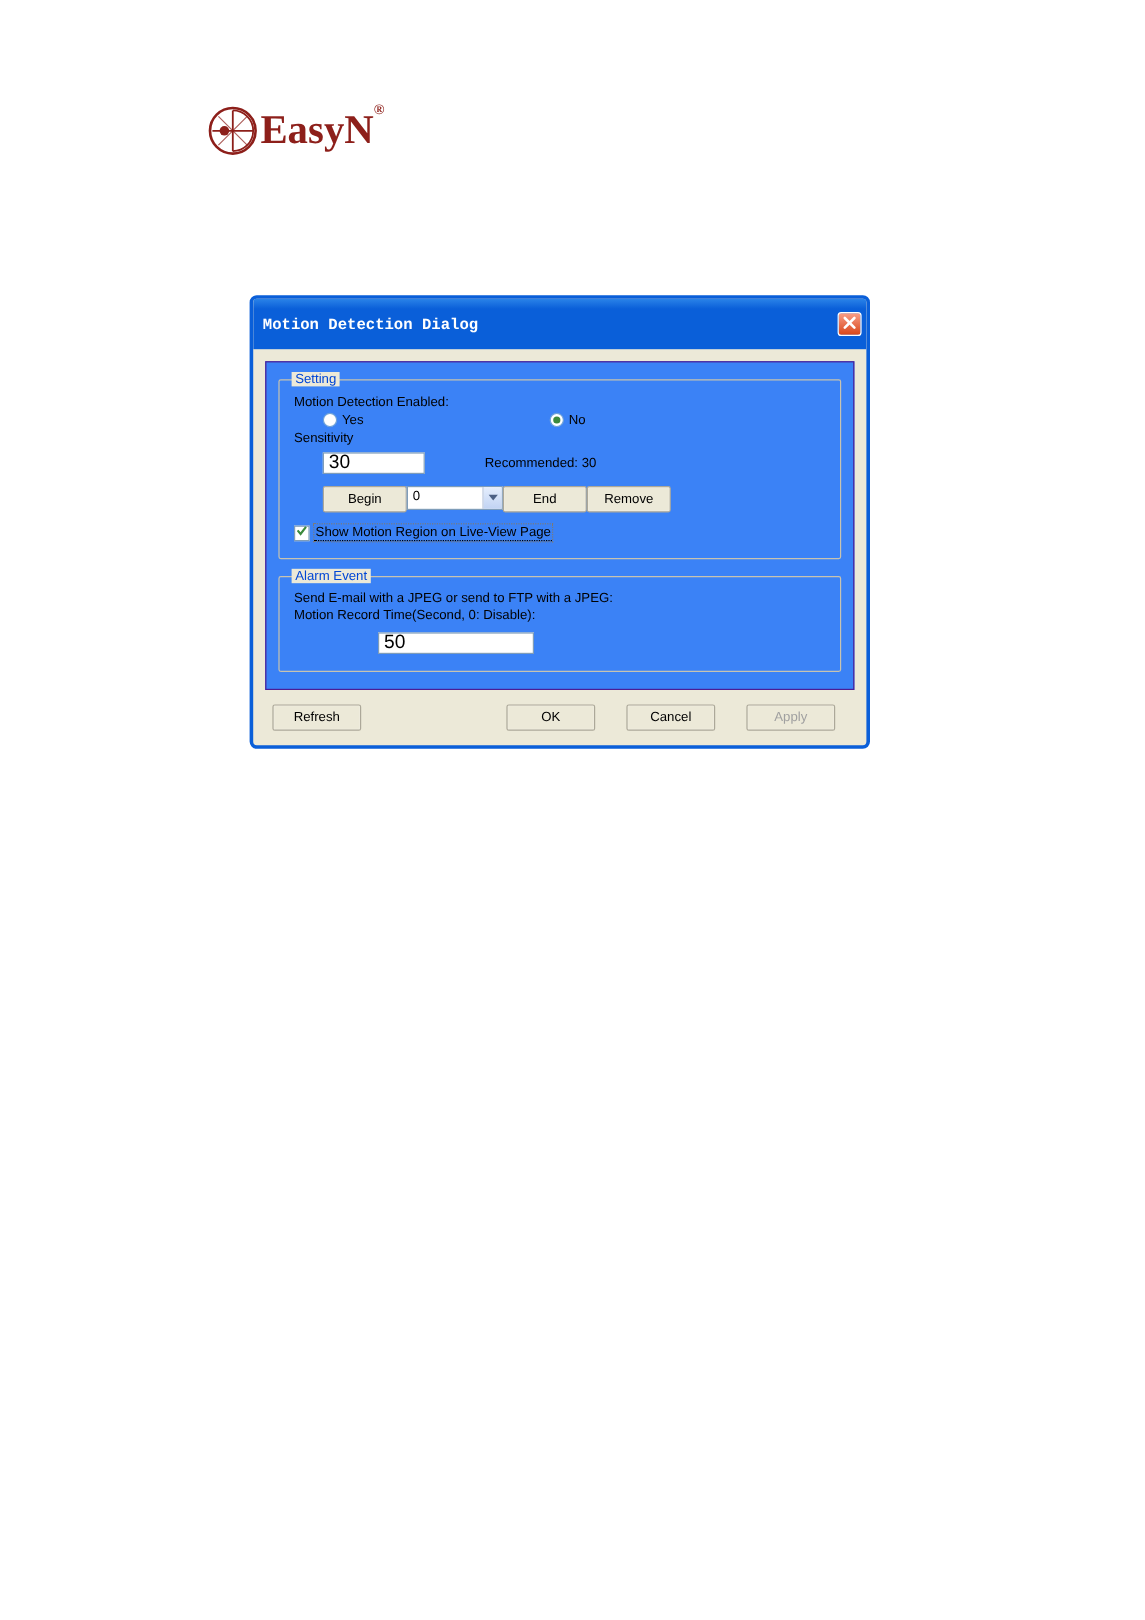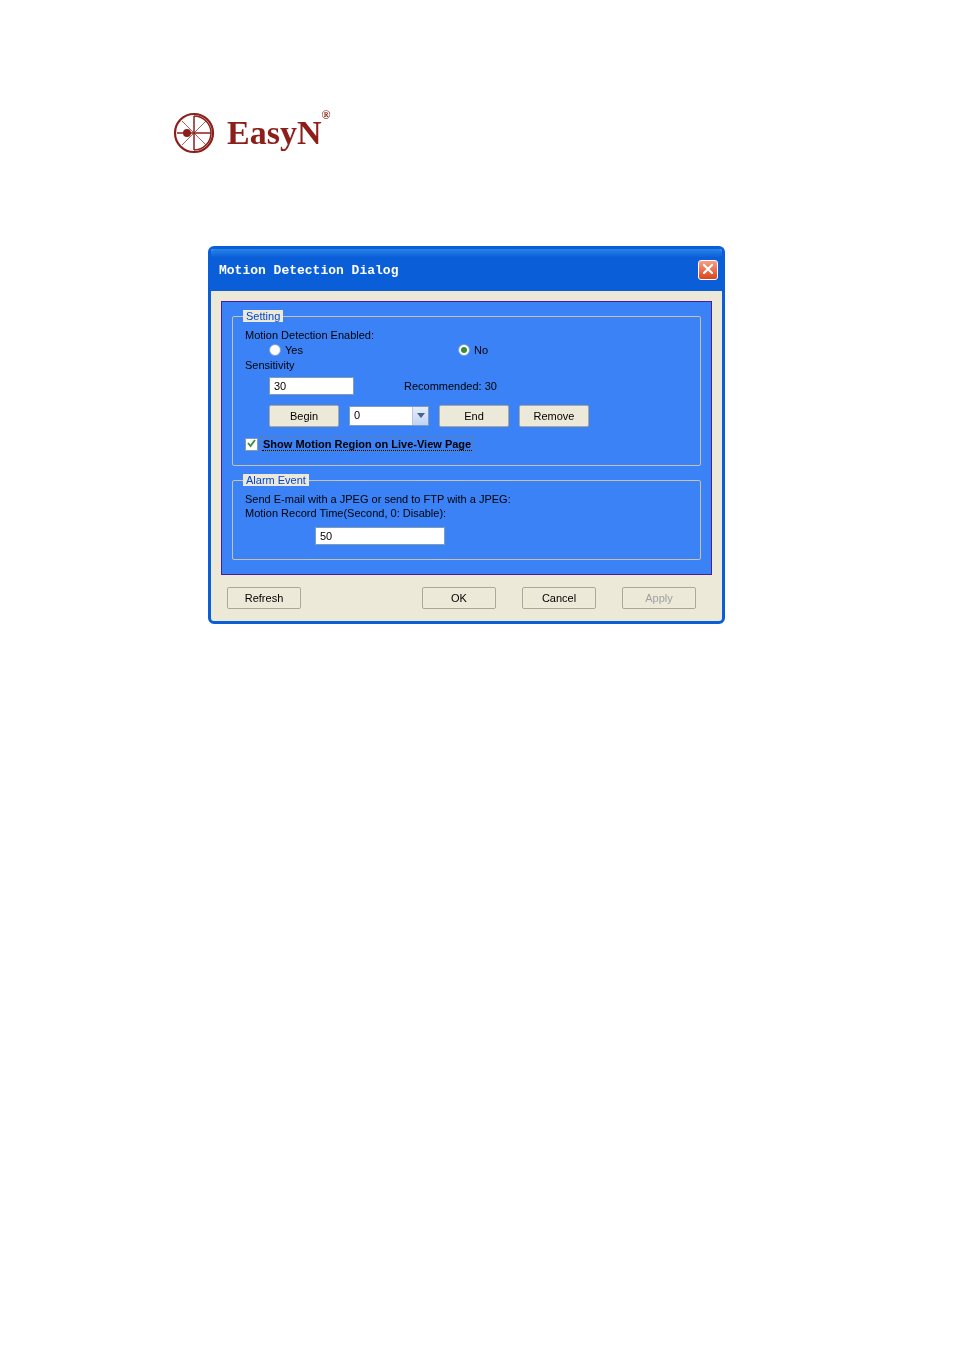--- a/index.html
+++ b/index.html
@@ -6,25 +6,25 @@
     body {
       font-family: Tahoma, Arial, sans-serif;
       font-size: 11px;
       background: #fff;
       width: 954px;
       height: 1350px;
       position: relative;
     }
     .logo {
       position: absolute;
-      top: 112px;
+      top: 88px;
       left: 173px;
       display: flex;
       align-items: center;
-      gap: 12px;
+      gap: 2px;
     }
     .logo-icon {
       width: 42px;
       height: 42px;
     }
     .logo-text {
       font-family: Georgia, serif;
       font-size: 34px;
       font-weight: bold;
       color: #8d1f1a;
@@ -148,21 +148,21 @@
       content: '';
       width: 6px; height: 6px;
       background: #3d8a3d;
       border-radius: 50%;
       display: block;
     }
     .textbox {
       border: 1px solid #7f9db9;
       background: #fff;
       padding: 2px 4px;
-      font-size: 11px;
+      font-size: 16px;
       font-family: inherit;
       height: 18px;
     }
     .sens-row {
       display: flex;
       align-items: center;
       gap: 50px;
       margin: 6px 0 10px 24px;
     }
     .sens-row .textbox { width: 85px; }
@@ -174,22 +174,21 @@
       font-family: inherit;
       cursor: pointer;
       min-width: 66px;
       height: 22px;
       border-radius: 2px;
       box-shadow: inset 0 0 1px #fff;
     }
     .btn:disabled { color: #a0a0a0; cursor: default; }
     .region-row {
       display: flex;
-      align-items: center;
-      gap: 10px;
+      align-items: flex-start;
       margin: 10px 0 10px 24px;
     }
     .region-row .btn { min-width: 70px; }
     .combo {
       display: flex;
       border: 1px solid #7f9db9;
       background: #fff;
       height: 20px;
       width: 80px;
     }
@@ -205,21 +204,20 @@
       display: flex;
       align-items: center;
       justify-content: center;
     }
     .combo-arrow svg { width: 8px; height: 6px; }
     .checkbox-row {
       display: flex;
       align-items: center;
       gap: 4px;
       margin-top: 10px;
-      font-weight: bold;
     }
     .checkbox-box {
       width: 13px; height: 13px;
       border: 1px solid #7f9db9;
       background: #fff;
       display: flex;
       align-items: center;
       justify-content: center;
     }
     .checkbox-label {

